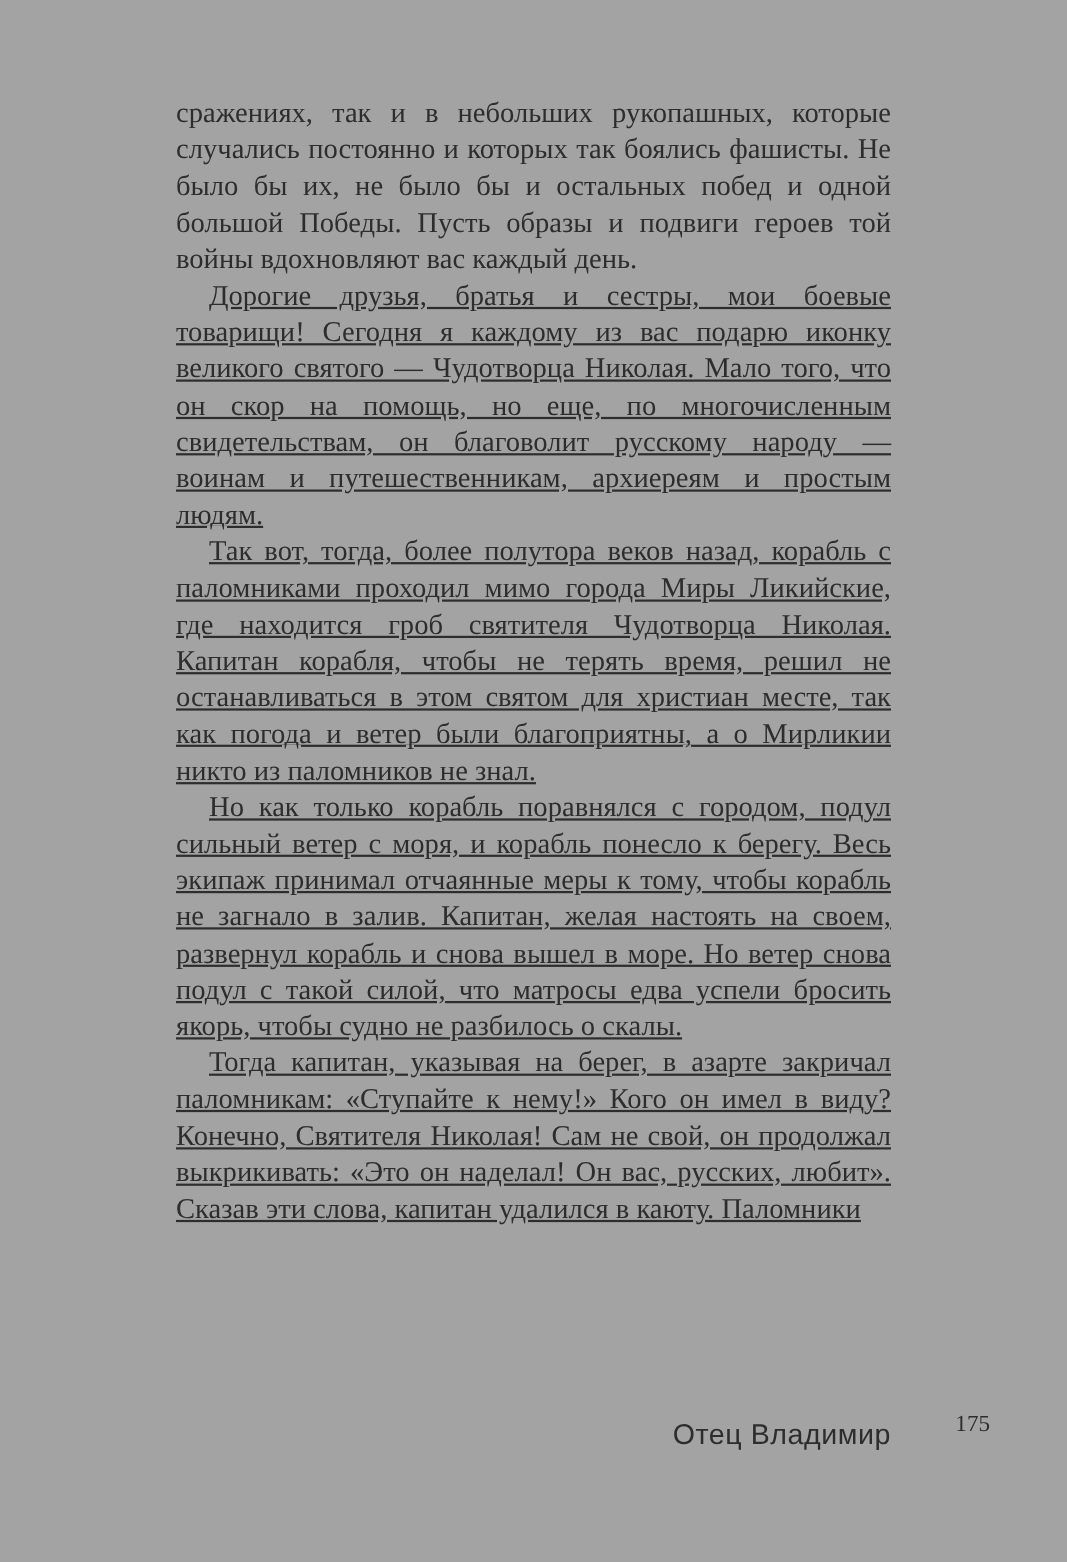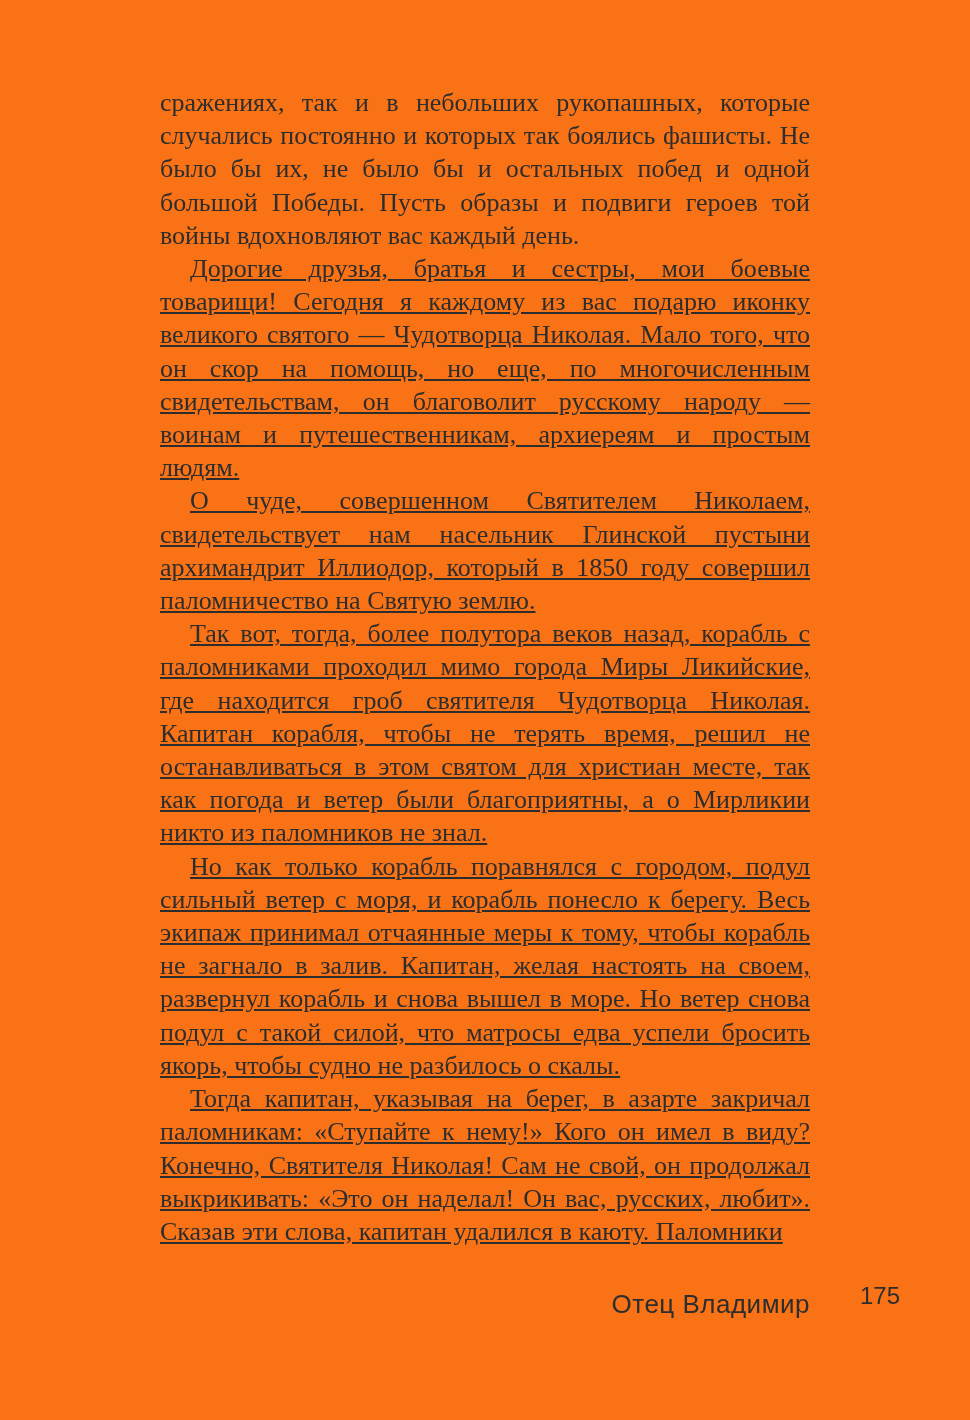--- a/index.html
+++ b/index.html
@@ -10,21 +10,21 @@
       width: 970px;
       height: 1420px;
       background: #ffffff;
       position: relative;
       overflow: hidden;
       font-family: "Liberation Serif", "DejaVu Serif", serif;
     }
     .page {
       position: absolute;
       inset: 0;
-      background: #f97316;
+      background: #a3a3a3;
     }
     .text-block {
       position: absolute;
       left: 160px;
       top: 86px;
       width: 650px;
       color: #2d2d2d;
       font-size: 26px;
       line-height: 33.2px;
       text-align: justify;
@@ -46,34 +46,33 @@
       text-align: right;
       font-family: "Liberation Sans", "DejaVu Sans", sans-serif;
       font-size: 26px;
       letter-spacing: 0.5px;
       color: #2d2d2d;
     }
     .page-number {
       position: absolute;
       top: 1282px;
       right: 70px;
-      font-family: Liberation Sans, sans-serif;
-      font-size: 24px;
+      font-family: Liberation Serif, serif;
+      font-size: 21px;
       color: #2d2d2d;
     }
   </style>
 </head>
 <body>
 
 <div class="page">
 
   <div class="text-block">
     <p>сражениях, так и в небольших рукопашных, которые случались постоянно и которых так боялись фашисты. Не было бы их, не было бы и остальных побед и одной большой Победы. Пусть образы и подвиги героев той войны вдохновляют вас каждый день.</p>
     <p class="indented">Дорогие друзья, братья и сестры, мои боевые товарищи! Сегодня я каждому из вас подарю иконку великого святого — Чудотворца Николая. Мало того, что он скор на помощь, но еще, по многочисленным свидетельствам, он благоволит русскому народу — воинам и путешественникам, архиереям и простым людям.</p>
-    <p class="indented">О чуде, совершенном Святителем Николаем, свидетельствует нам насельник Глинской пустыни архимандрит Иллиодор, который в 1850 году совершил паломничество на Святую землю.</p>
     <p class="indented">Так вот, тогда, более полутора веков назад, корабль с паломниками проходил мимо города Миры Ликийские, где находится гроб святителя Чудотворца Николая. Капитан корабля, чтобы не терять время, решил не останавливаться в этом святом для христиан месте, так как погода и ветер были благоприятны, а о Мирликии никто из паломников не знал.</p>
     <p class="indented">Но как только корабль поравнялся с городом, подул сильный ветер с моря, и корабль понесло к берегу. Весь экипаж принимал отчаянные меры к тому, чтобы корабль не загнало в залив. Капитан, желая настоять на своем, развернул корабль и снова вышел в море. Но ветер снова подул с такой силой, что матросы едва успели бросить якорь, чтобы судно не разбилось о скалы.</p>
     <p class="indented">Тогда капитан, указывая на берег, в азарте закричал паломникам: «Ступайте к нему!» Кого он имел в виду? Конечно, Святителя Николая! Сам не свой, он продолжал выкрикивать: «Это он наделал! Он вас, русских, любит». Сказав эти слова, капитан удалился в каюту. Паломники</p>
   </div>
 
   <div class="footer-title">Отец Владимир</div>
 
   <div class="page-number">175</div>
 
 </div>

